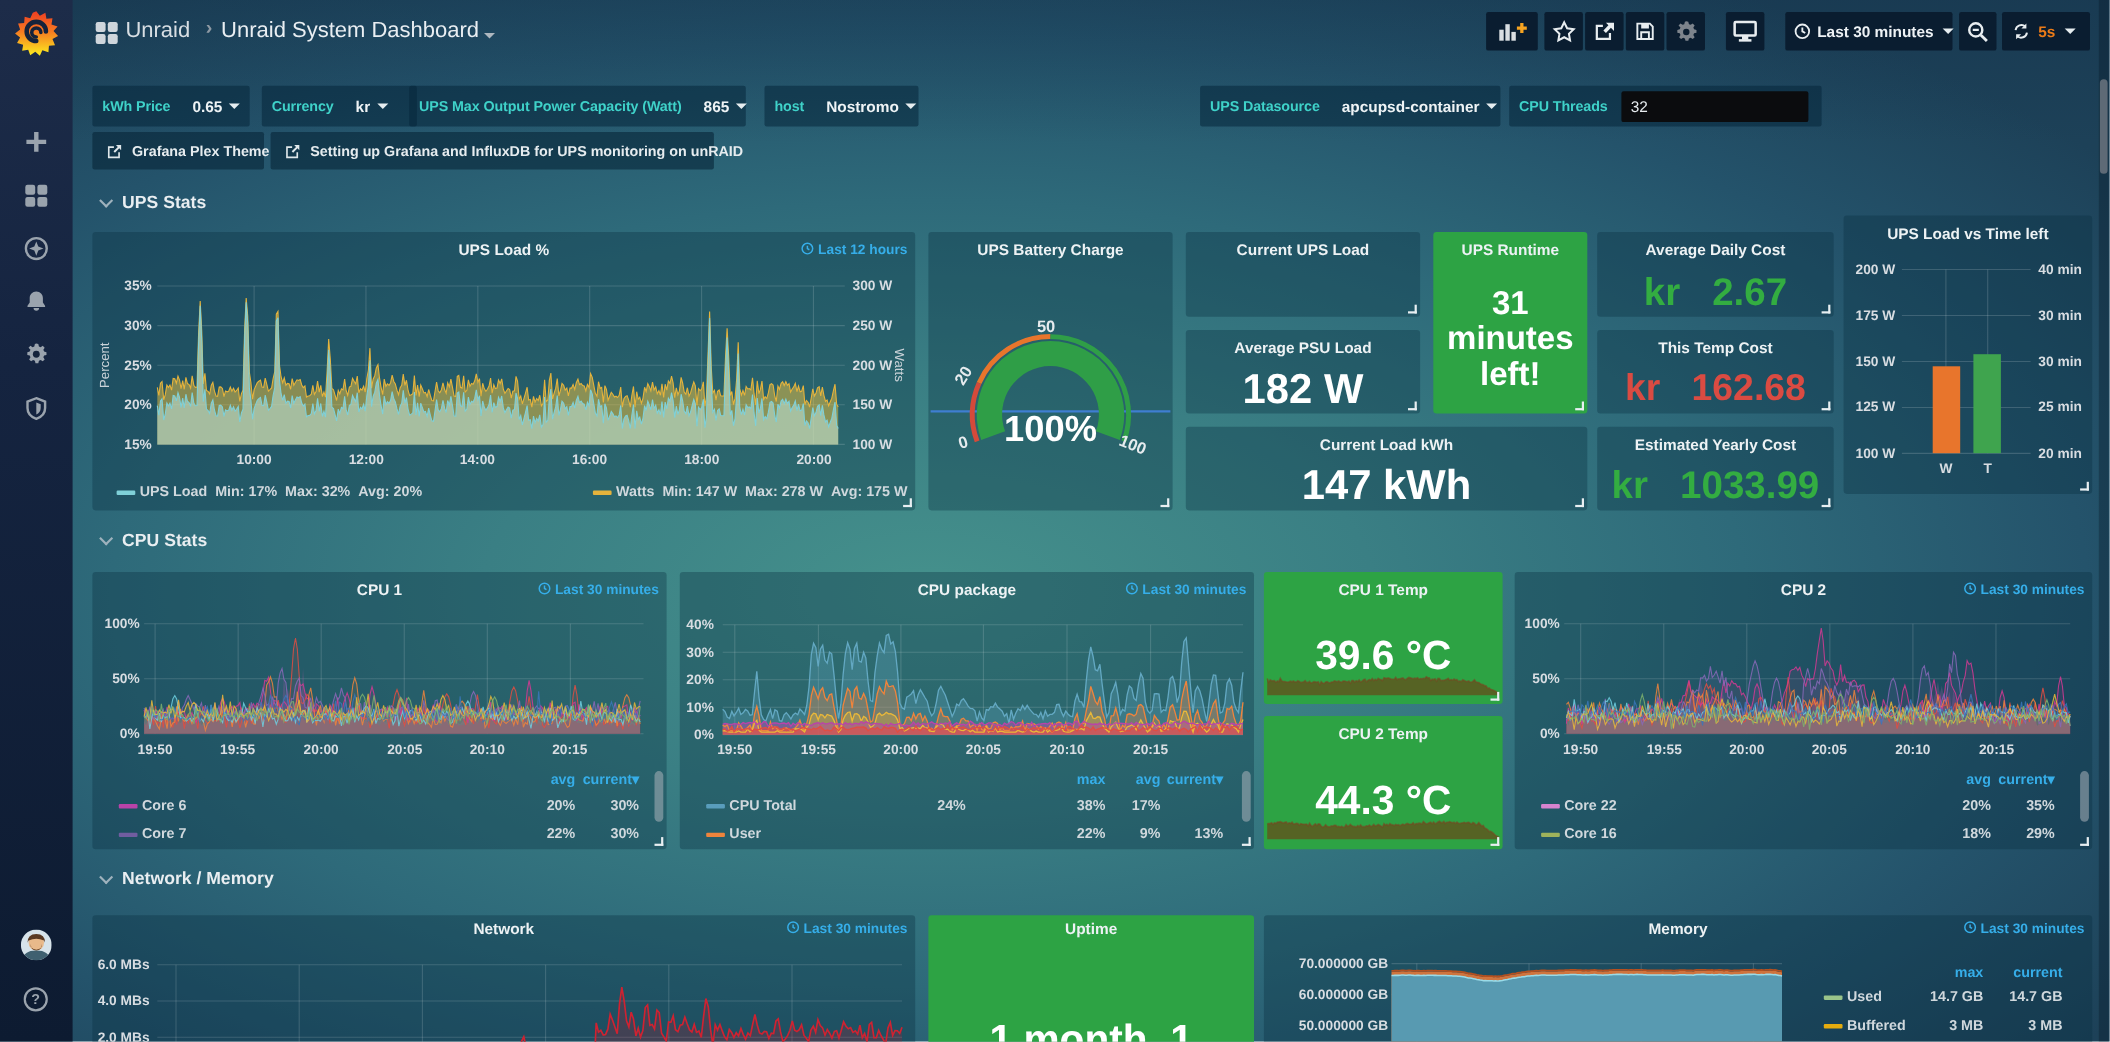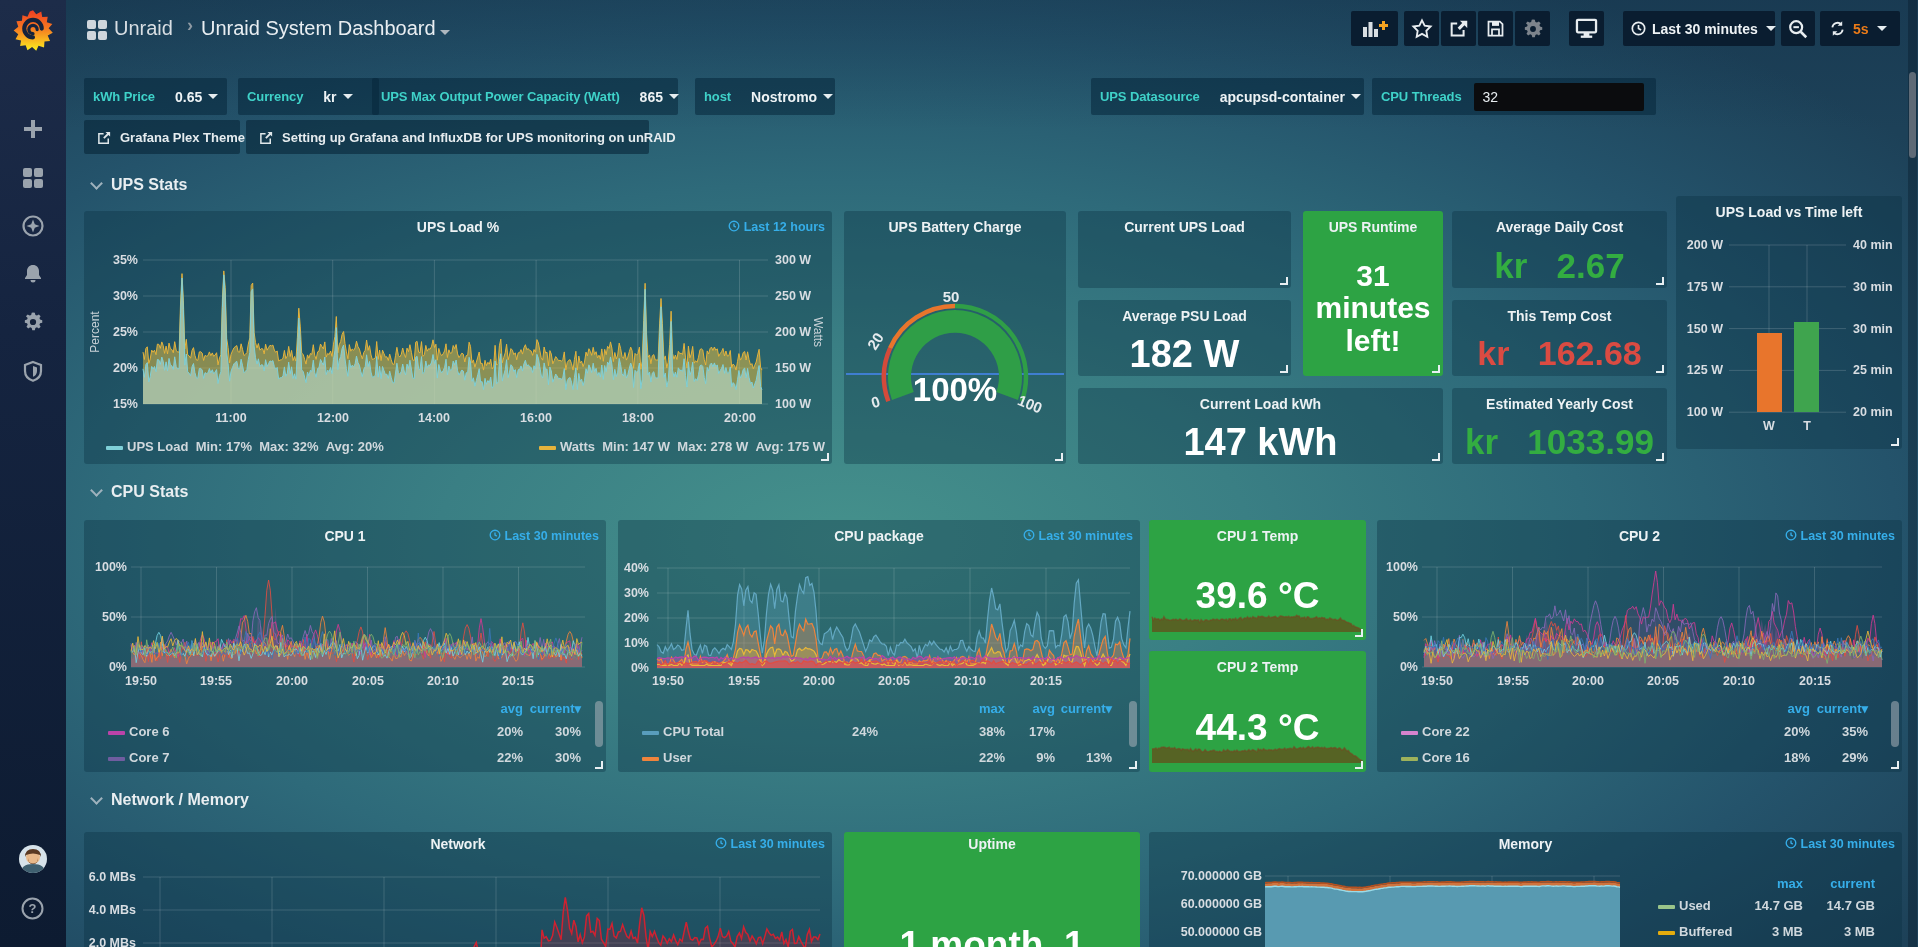--- a/index.html
+++ b/index.html
@@ -235,21 +235,21 @@
       <div class="axl" style="left:14px;top:42px;width:40px;text-align:right">35%</div>
       <div class="axl" style="left:14px;top:78px;width:40px;text-align:right">30%</div>
       <div class="axl" style="left:14px;top:114px;width:40px;text-align:right">25%</div>
       <div class="axl" style="left:14px;top:150px;width:40px;text-align:right">20%</div>
       <div class="axl" style="left:14px;top:186px;width:40px;text-align:right">15%</div>
       <div class="axl" style="left:691px;top:42px">300 W</div>
       <div class="axl" style="left:691px;top:78px">250 W</div>
       <div class="axl" style="left:691px;top:114px">200 W</div>
       <div class="axl" style="left:691px;top:150px">150 W</div>
       <div class="axl" style="left:691px;top:186px">100 W</div>
-      <div class="axl" style="left:127px;top:200px;width:40px;text-align:center">11:00</div>
+      <div class="axl" style="left:127px;top:200px;width:40px;text-align:center">10:00</div>
       <div class="axl" style="left:229px;top:200px;width:40px;text-align:center">12:00</div>
       <div class="axl" style="left:330px;top:200px;width:40px;text-align:center">14:00</div>
       <div class="axl" style="left:432px;top:200px;width:40px;text-align:center">16:00</div>
       <div class="axl" style="left:534px;top:200px;width:40px;text-align:center">18:00</div>
       <div class="axl" style="left:636px;top:200px;width:40px;text-align:center">20:00</div>
       <div class="axl" style="left:-34px;top:114px;transform:rotate(-90deg);width:90px;text-align:center;font-weight:normal;color:#c9d2d8;font-size:12px">Percent</div>
       <div class="axl" style="left:689px;top:114px;transform:rotate(90deg);width:90px;text-align:center;font-weight:normal;color:#c9d2d8;font-size:12px">Watts</div>
       <div class="leg" style="left:22px;top:228px"><span class="dash" style="background:#7fd0d8"></span>UPS Load&nbsp; <b>Min: 17%</b>&nbsp; <b>Max: 32%</b>&nbsp; <b>Avg: 20%</b></div>
       <div class="leg" style="right:7px;top:228px"><span class="dash" style="background:#e5b33c"></span>Watts&nbsp; <b>Min: 147 W</b>&nbsp; <b>Max: 278 W</b>&nbsp; <b>Avg: 175 W</b></div>
     </div>

